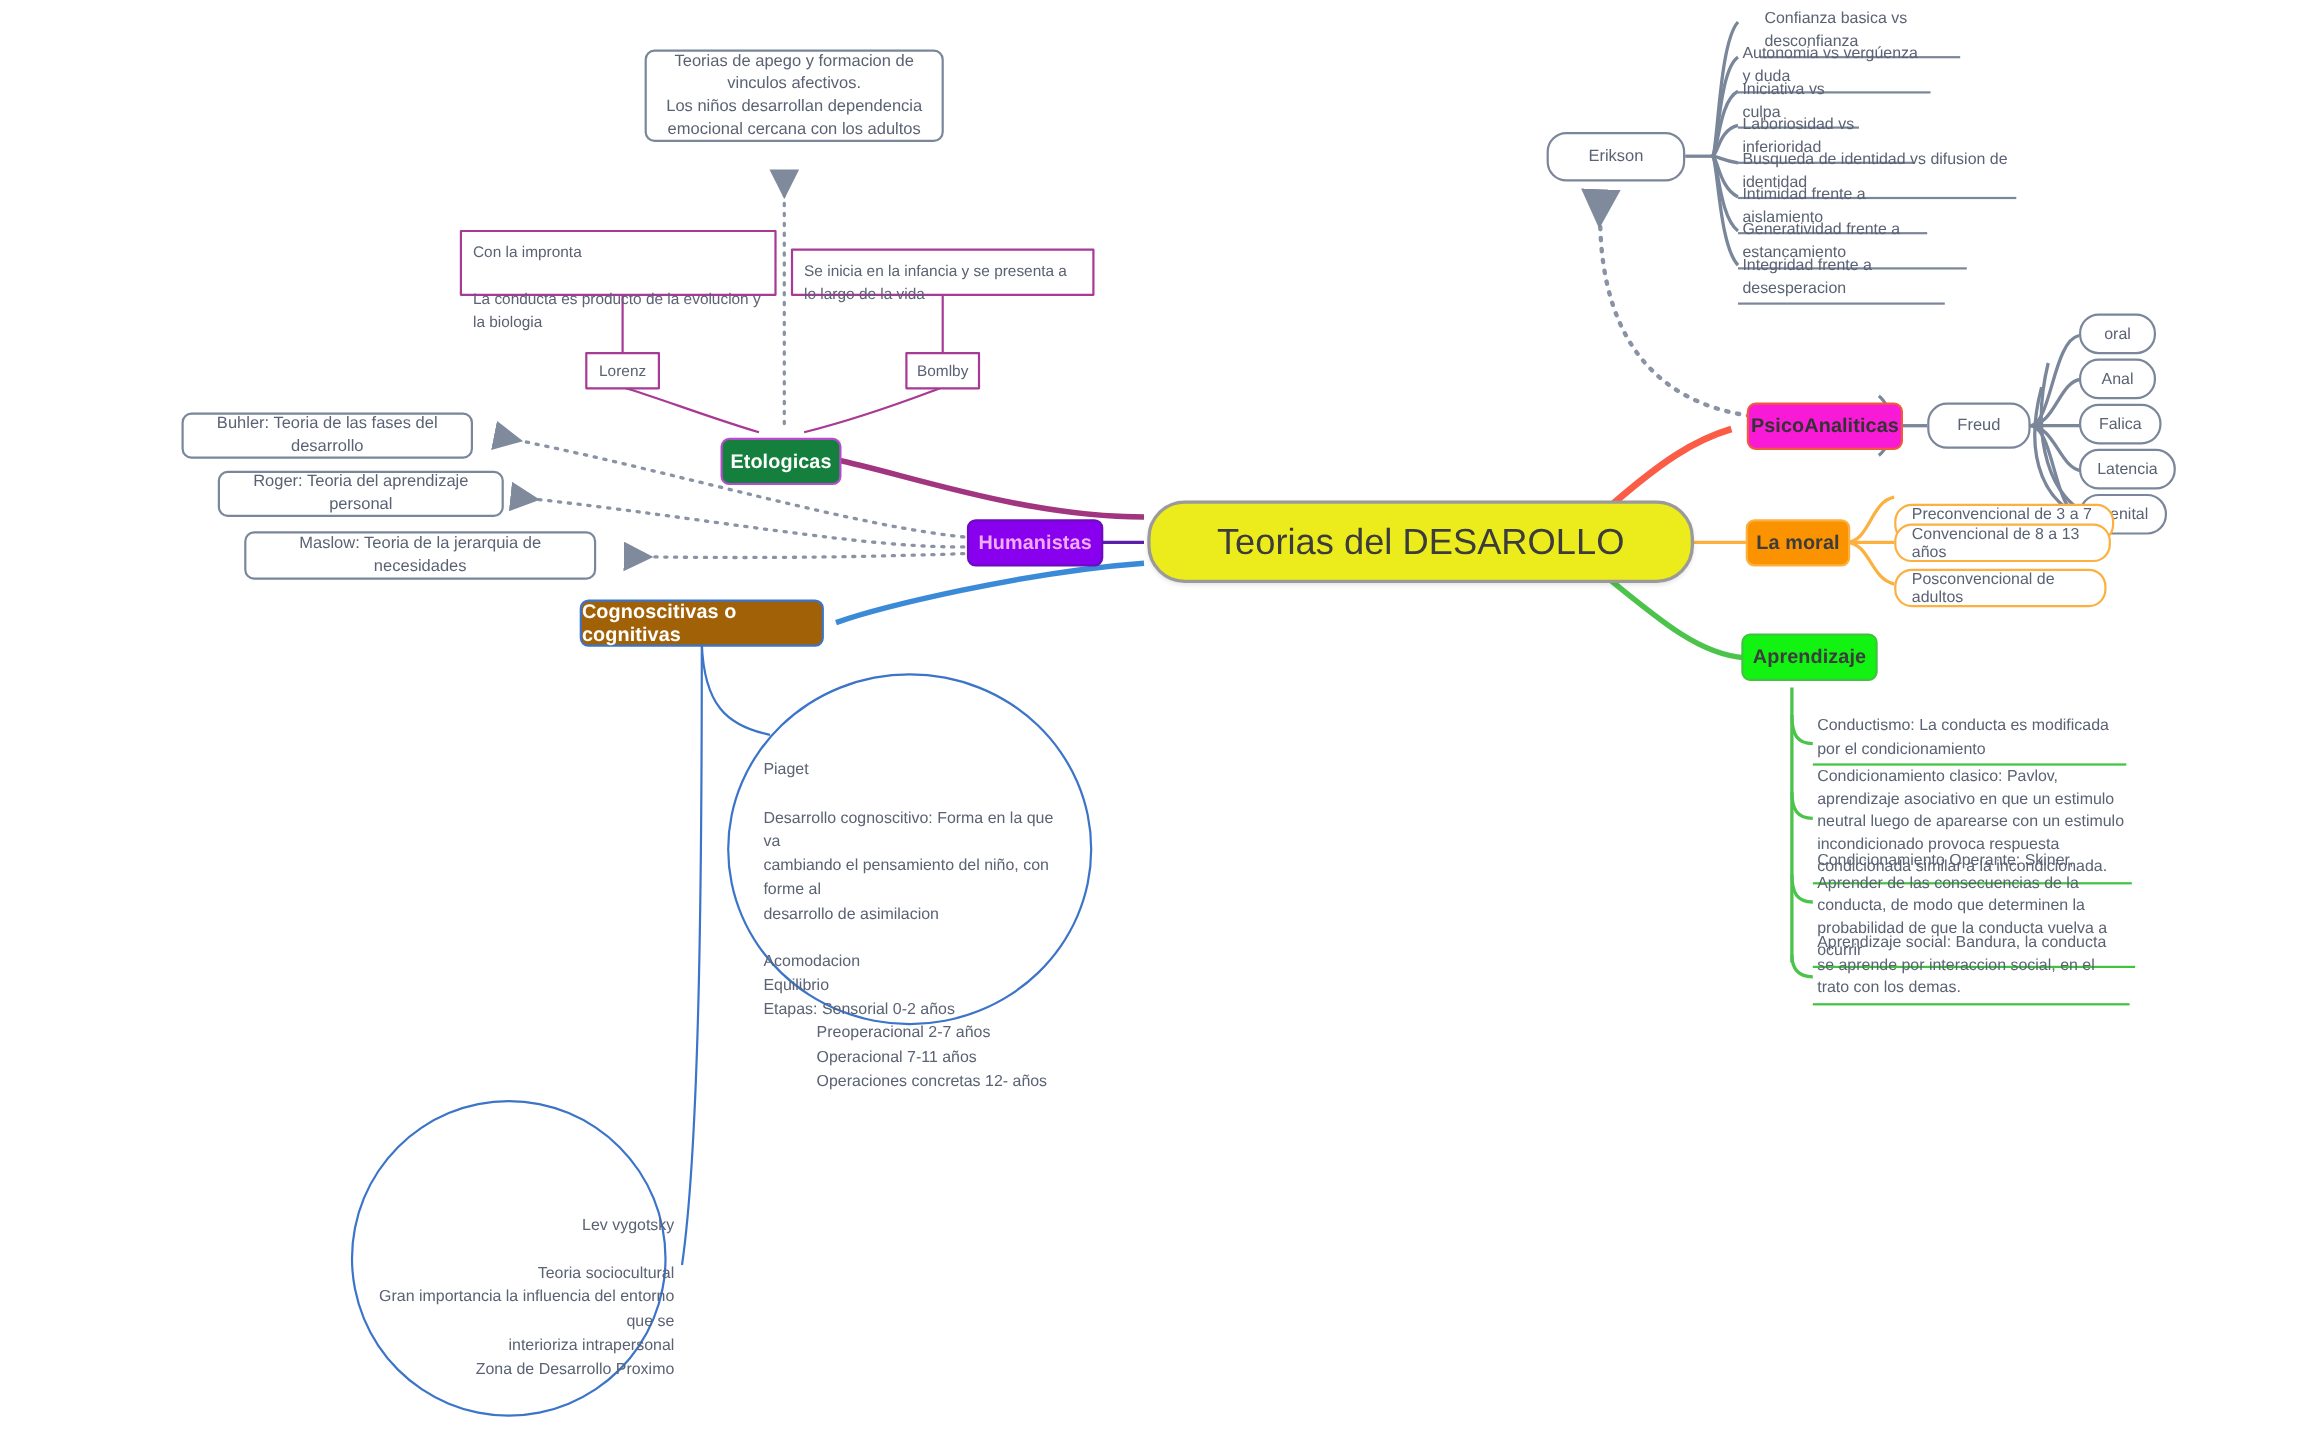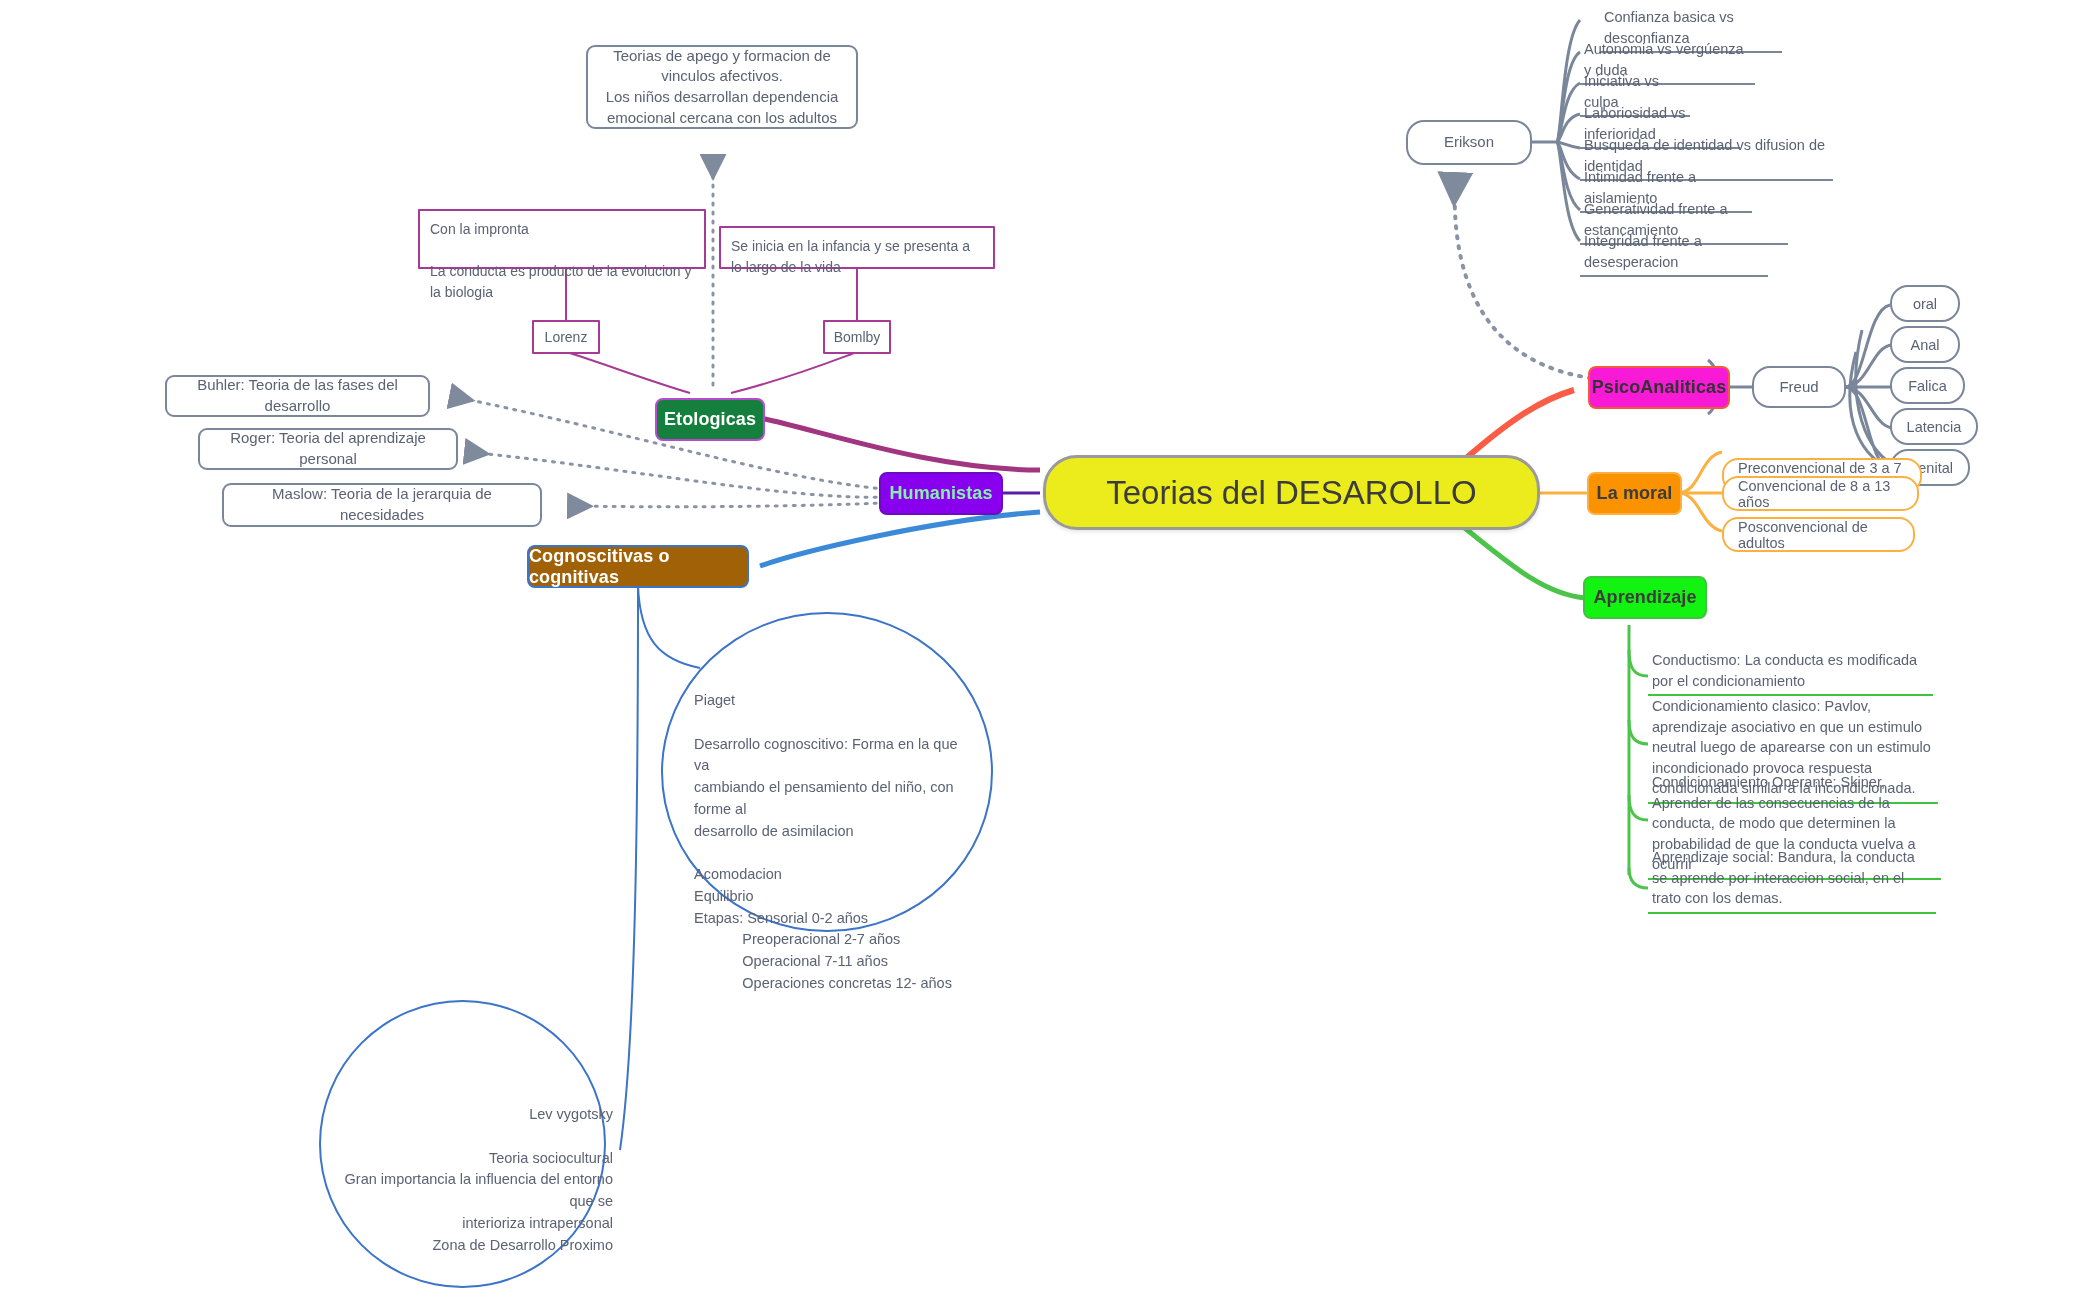--- a/index.html
+++ b/index.html
@@ -54,21 +54,21 @@
     letter-spacing: .1px;
   }
   .branch-etologicas {
     background: #15803d;
     border: 2px solid #b84ad0;
     color: #ffffff;
   }
   .branch-humanistas {
     background: #8800ee;
     border: 2px solid #6b0cc0;
-    color: #86efac;
+    color: #f0abfc;
   }
   .branch-cognoscitivas {
     background: #a16207;
     border: 2px solid #3b74c8;
     color: #ffffff;
   }
   .branch-psico {
     background: #f81ad6;
     border: 2px solid #f05a3a;
     color: #333333;

